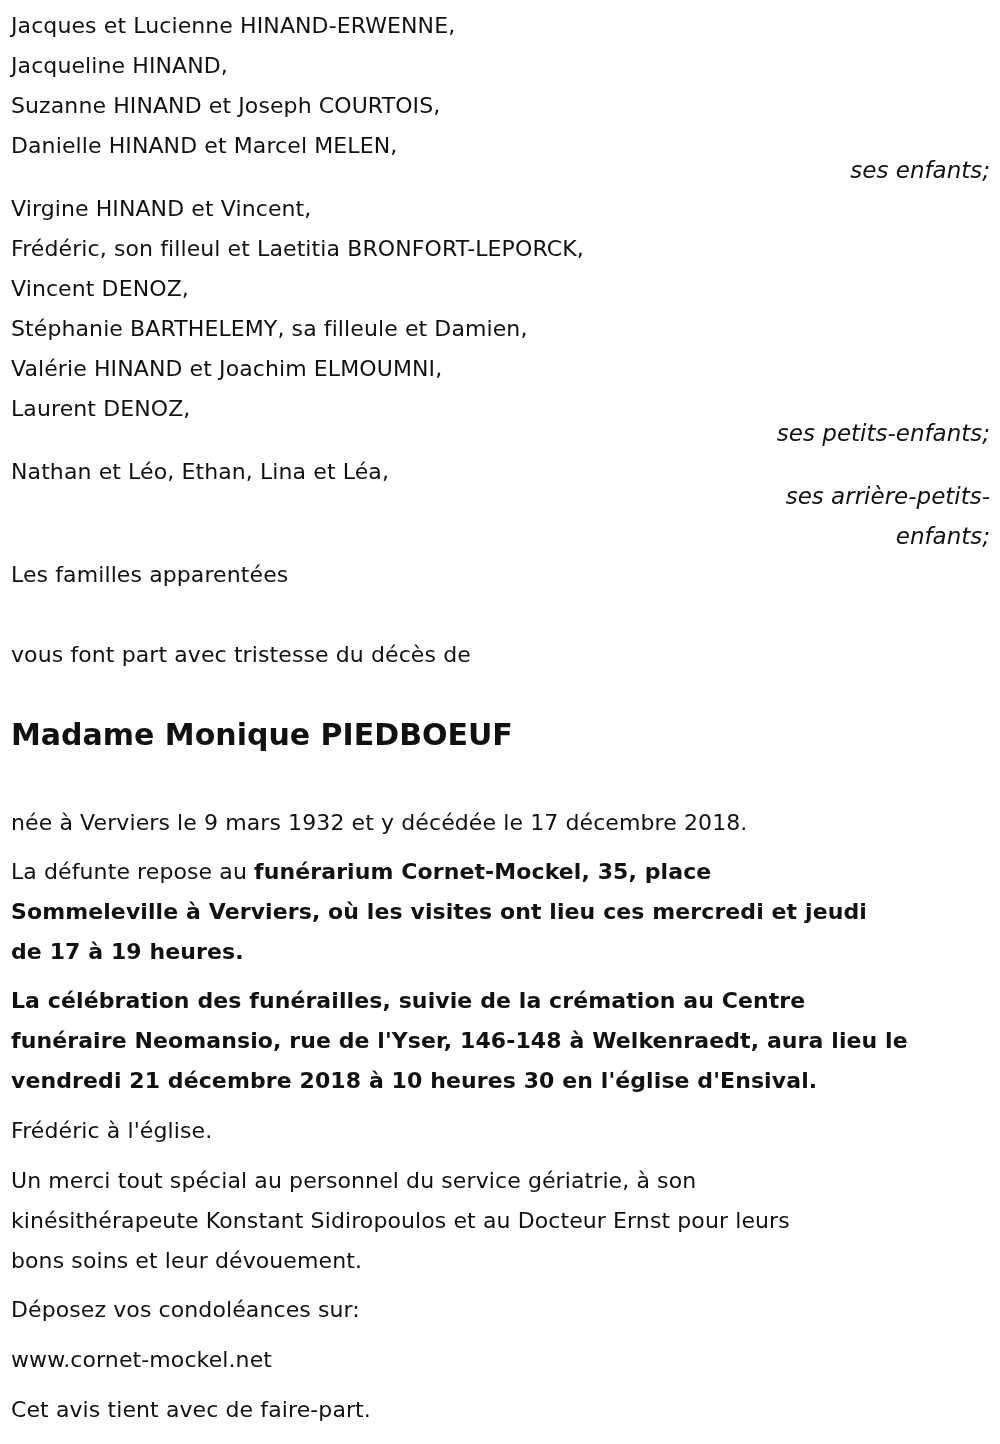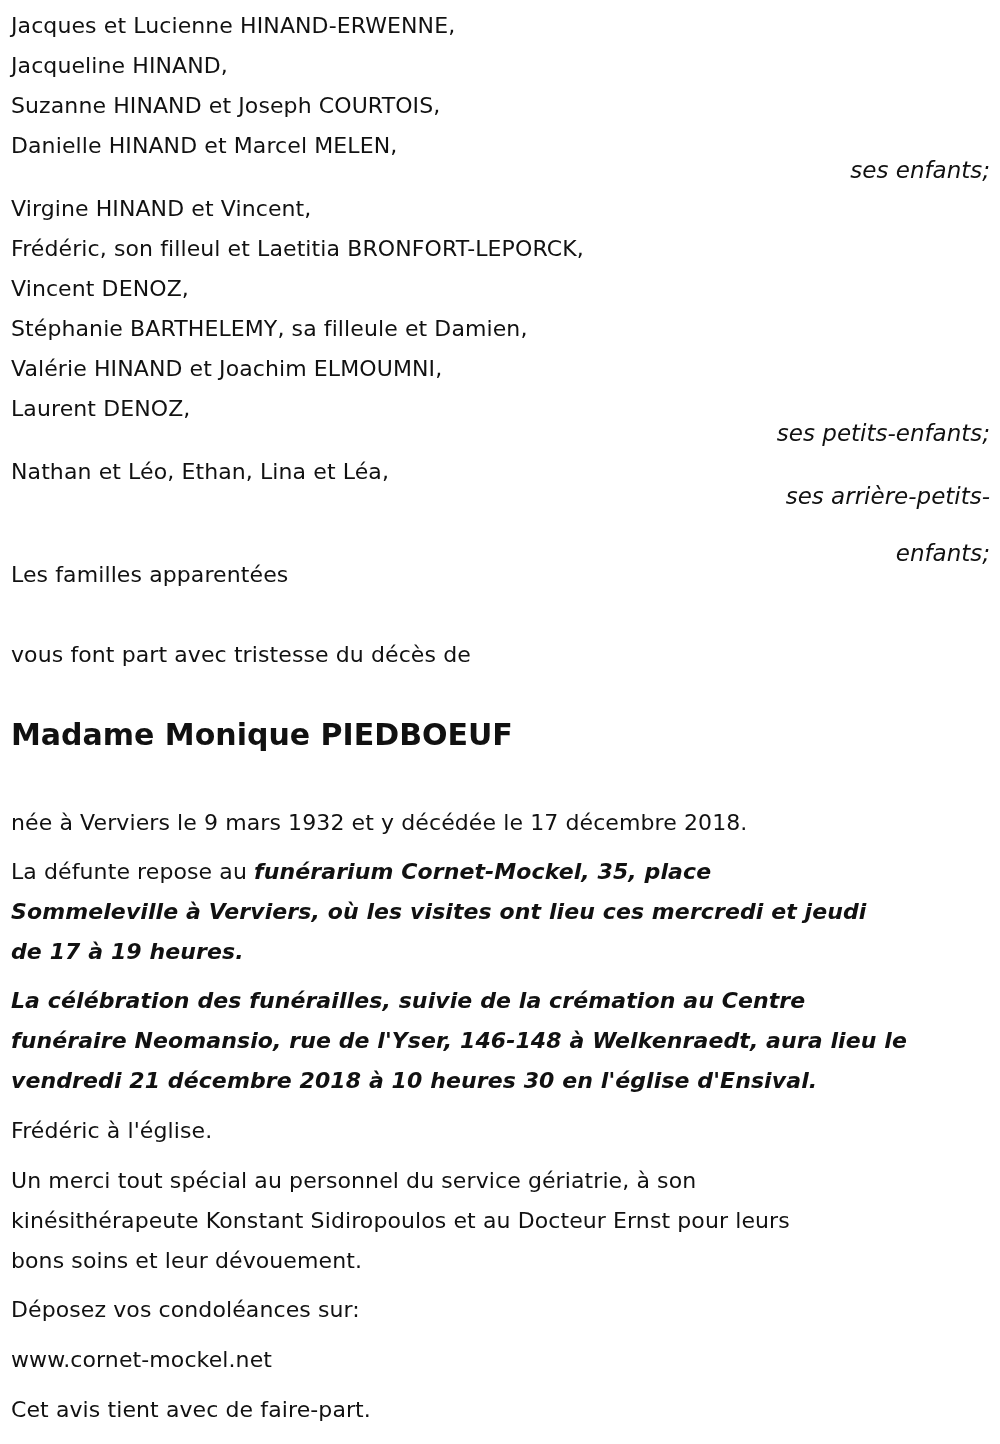--- a/index.html
+++ b/index.html
@@ -13,21 +13,21 @@
     white-space: nowrap; letter-spacing: 0.1px;
   }
   .right {
     position: absolute; right: 10px; font-size: 23px; line-height: 40px;
     font-style: italic; text-align: center; white-space: nowrap;
   }
   .title {
     position: absolute; left: 11px; font-size: 30px; font-weight: bold;
     line-height: 44px; white-space: nowrap;
   }
-  .bold { font-weight: bold; font-style: italic; }
+  .bold { font-weight: bold; }
 </style>
 </head>
 <body>
 
 <div class="page">
 
   <div class="line" style="top:6px">Jacques et Lucienne HINAND-ERWENNE,</div>
   <div class="line" style="top:46px">Jacqueline HINAND,</div>
   <div class="line" style="top:86px">Suzanne HINAND et Joseph COURTOIS,</div>
   <div class="line" style="top:126px">Danielle HINAND et Marcel MELEN,</div>
@@ -36,21 +36,21 @@
   <div class="line" style="top:189px">Virgine HINAND et Vincent,</div>
   <div class="line" style="top:229px">Frédéric, son filleul et Laetitia BRONFORT-LEPORCK,</div>
   <div class="line" style="top:269px">Vincent DENOZ,</div>
   <div class="line" style="top:309px">Stéphanie BARTHELEMY, sa filleule et Damien,</div>
   <div class="line" style="top:349px">Valérie HINAND et Joachim ELMOUMNI,</div>
   <div class="line" style="top:389px">Laurent DENOZ,</div>
   <div class="right" style="top:413px">ses petits-enfants;</div>
 
   <div class="line" style="top:452px">Nathan et Léo, Ethan, Lina et Léa,</div>
   <div class="right" style="top:476px">ses arrière-petits-</div>
-  <div class="right" style="top:533px">enfants;</div>
+  <div class="right" style="top:516px">enfants;</div>
 
   <div class="line" style="top:555px">Les familles apparentées</div>
 
   <div class="line" style="top:635px">vous font part avec tristesse du décès de</div>
 
   <div class="title" style="top:713px">Madame Monique PIEDBOEUF</div>
 
   <div class="line" style="top:803px">née à Verviers le 9 mars 1932 et y décédée le 17 décembre 2018.</div>
 
   <div class="line" style="top:852px"><span>La défunte repose au </span><span class="bold">funérarium Cornet-Mockel, 35, place</span></div>

